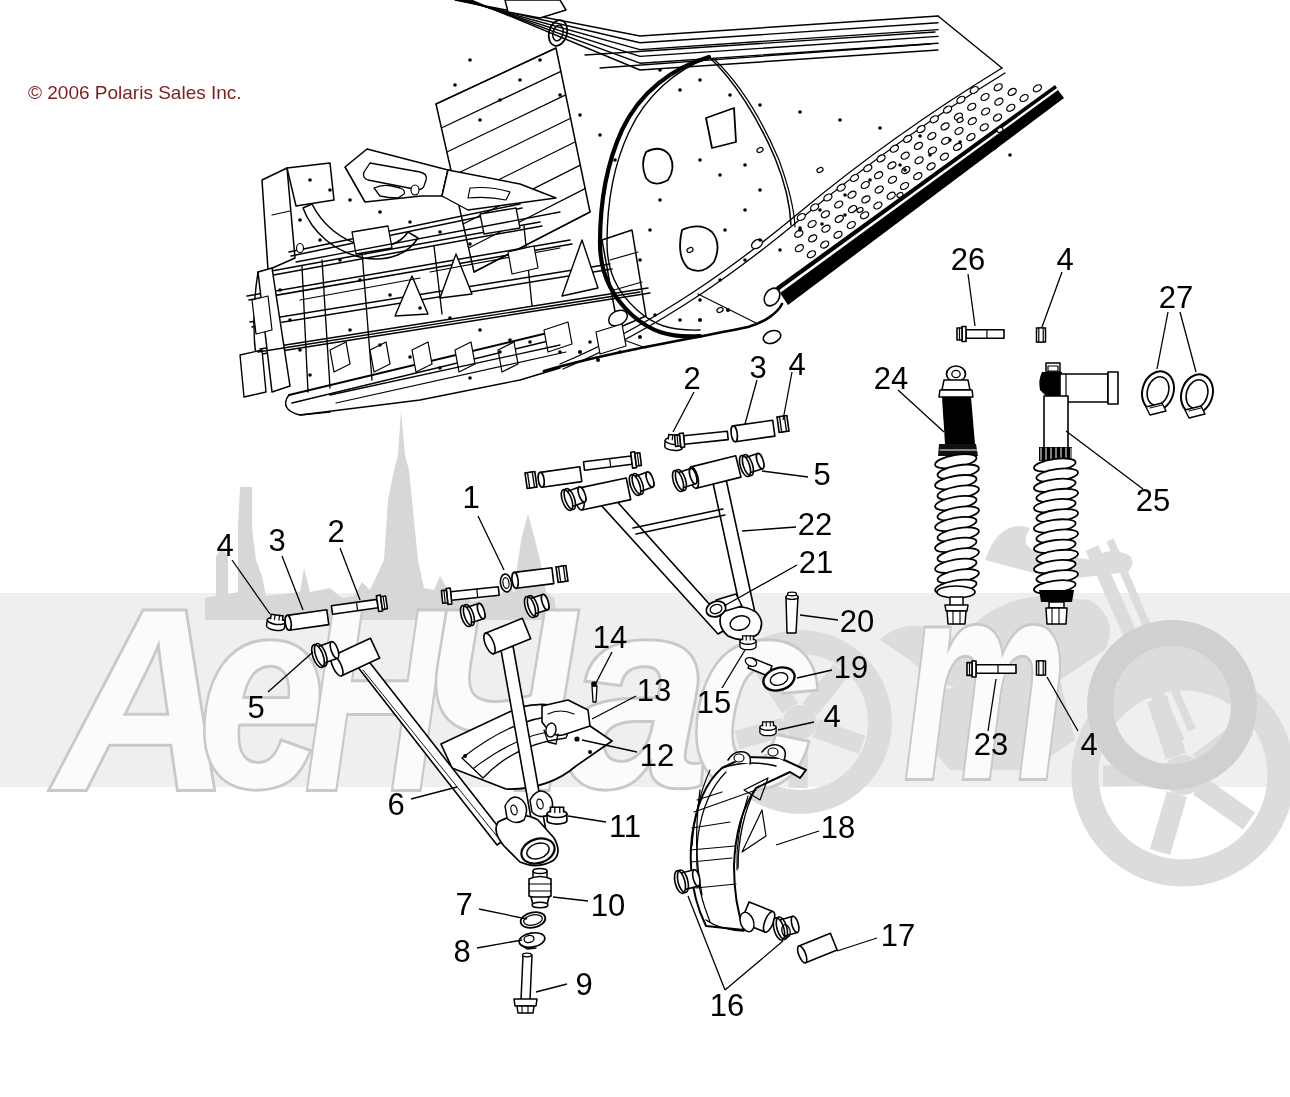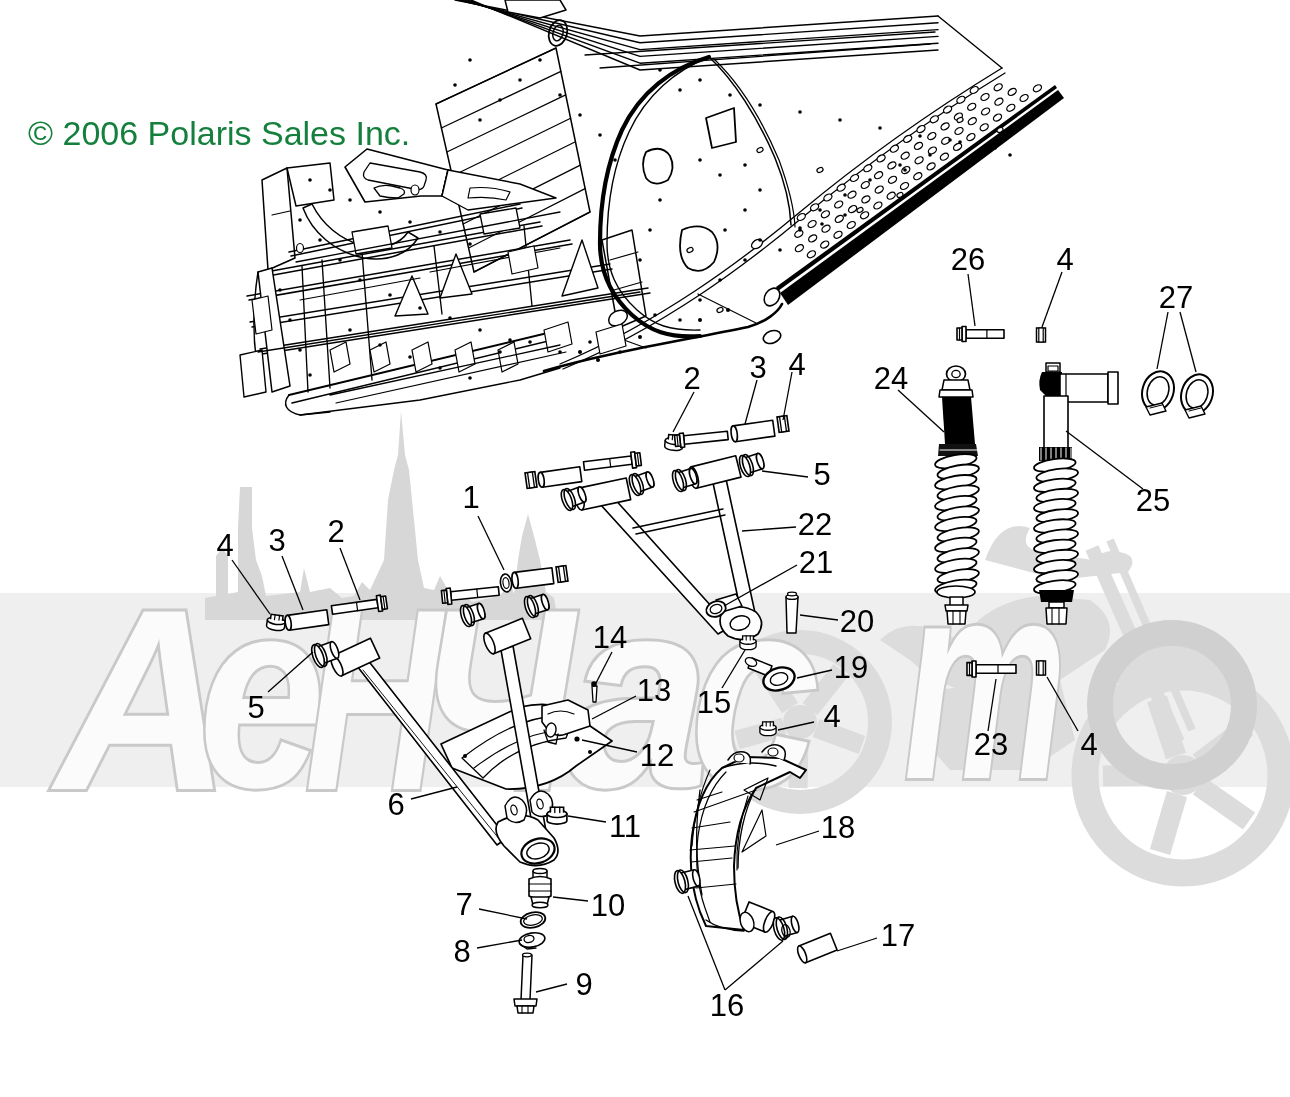--- a/index.html
+++ b/index.html
@@ -1,16 +1,16 @@
 <!DOCTYPE html>
 <html><head><meta charset="utf-8">
 <style>
 html,body{margin:0;padding:0;background:#fff;}
 body{width:1290px;height:1097px;font-family:"Liberation Sans",sans-serif;position:relative;overflow:hidden;}
-.copy{position:absolute;left:28px;top:114px;font-size:34px;color:#15803d;}
+.copy{position:absolute;left:28px;top:82px;font-size:19px;color:#7f1d1d;}
 svg{position:absolute;left:0;top:0;}
 </style></head>
 <body>
 <svg width="1290" height="1097" viewBox="0 0 1290 1097">
     <g>
       <rect x="0" y="593" width="1290" height="194" fill="#efefef"></rect>
       <path d="M205,620 L205,598 L216,596 L216,556 L222,548 L228,556 L228,594 L238,592 L238,528 L240,487 L252,487 L252,528 L256,560 L262,576 L266,596 L300,592 L304,568 L310,592 L330,588 L342,598 L354,596 L362,582 L370,590 L384,560 L388,500 L394,470 L398,455 L401,411 L405,455 L409,470 L414,520 L418,560 L424,588 L434,590 L440,576 L448,590 L462,592 L472,602 L490,598 L502,594 L508,576 L514,594 L518,560 L522,536 L528,514 L534,536 L540,560 L546,592 L554,598 L558,620 Z" fill="#d7d7d7"></path>
       <path d="M300,620 L304,600 L318,594 L334,600 L344,610 L360,602 L376,610 L392,604 L404,612 L420,606 L434,614 L448,608 L458,620 Z" fill="#d7d7d7"></path>
       <circle cx="800" cy="722" r="80" fill="none" stroke="#dcdcdc" stroke-width="24"></circle>
       <circle cx="800" cy="722" r="17" fill="#dcdcdc"></circle>

